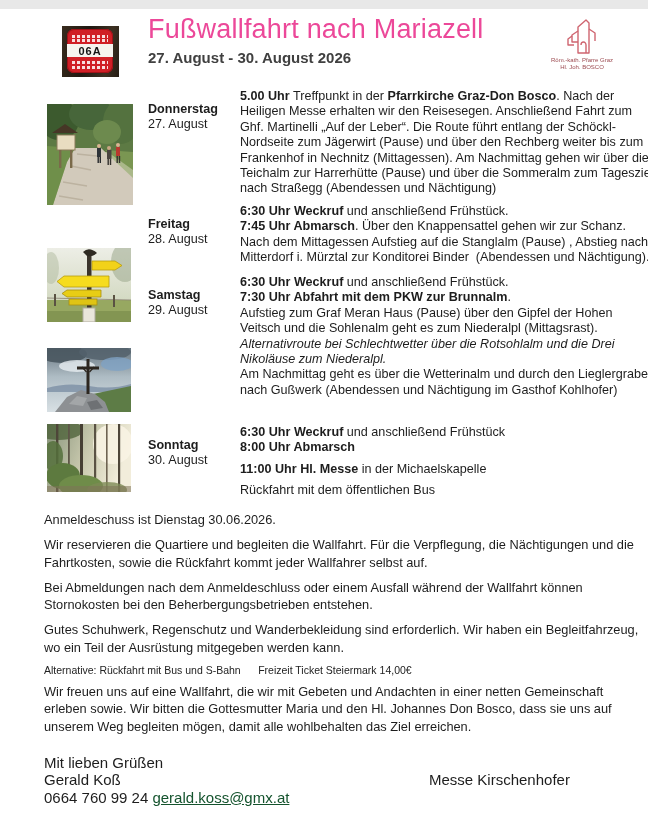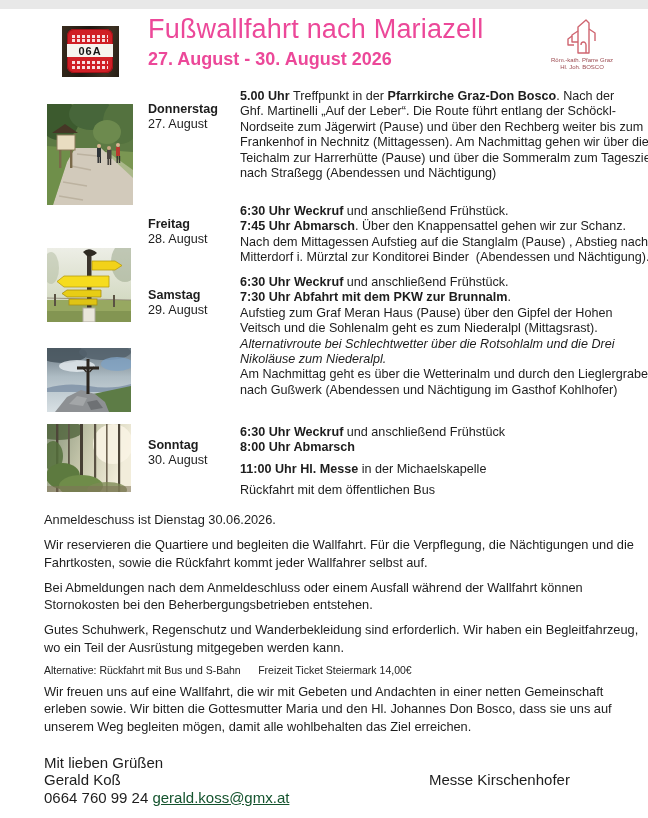--- a/index.html
+++ b/index.html
@@ -2,21 +2,21 @@
 <html><head>
 <meta charset="utf-8">
 <style>
   html,body{margin:0;padding:0;background:#e8e8e8;}
   .page{
     position:relative;width:648px;height:818px;background:#ffffff;margin:9px auto;
     font-family:Liberation Sans, sans-serif;color:#1d1d1d;overflow:hidden;
   }
   
   .title{position:absolute;left:148px;top:5px;font-size:27px;letter-spacing:.2px;color:#ec4899;white-space:nowrap;}
-  .subtitle{position:absolute;left:148px;top:40px;font-size:18px;font-weight:bold;color:#ec4899;white-space:nowrap;}
+  .subtitle{position:absolute;left:148px;top:40px;font-size:15px;font-weight:bold;color:#404040;white-space:nowrap;}
   
   .marker{position:absolute;left:62px;top:17px;width:57px;height:51px;
     background:linear-gradient(100deg,#392c1e 0%,#201811 42%,#3c3022 78%,#271e15 100%);}
   .marker-sign{position:absolute;left:5px;top:3px;width:46px;height:44px;border-radius:7px;
     background:#d01f26;box-shadow:inset 0 0 0 1px #a01118;}
   .marker-band{position:absolute;left:0;top:15px;width:100%;height:13px;background:#f6f4ef;
     display:flex;align-items:center;justify-content:center;font-size:11px;font-weight:bold;color:#151515;letter-spacing:1px;}
   .marker-dots{position:absolute;left:5px;right:5px;height:3px;
     background:repeating-linear-gradient(90deg,rgba(255,255,255,.85) 0 3px,transparent 3px 5px);}
   .md1{top:6px}.md2{top:10px}.md3{bottom:9px}.md4{bottom:4px}
@@ -197,20 +197,21 @@
 
   <div class="schedule">
     <div class="sched-row r0">
       <div class="day-col">
         <div class="day-name">Donnerstag</div>
         <div class="day-date">27. August</div>
       </div>
       <div class="day-details">
           <div class="spar">
             <div class="sline"><span class="b">5.00 Uhr</span><span> Treffpunkt in der </span><span class="b">Pfarrkirche Graz-Don Bosco</span><span>. Nach der</span></div>
+            <div class="sline"><span>Heiligen Messe erhalten wir den Reisesegen. Anschließend Fahrt zum</span></div>
             <div class="sline"><span>Ghf. Martinelli „Auf der Leber“. Die Route führt entlang der Schöckl-</span></div>
             <div class="sline"><span>Nordseite zum Jägerwirt (Pause) und über den Rechberg weiter bis zum</span></div>
             <div class="sline"><span>Frankenhof in Nechnitz (Mittagessen). Am Nachmittag gehen wir über die</span></div>
             <div class="sline"><span>Teichalm zur Harrerhütte (Pause) und über die Sommeralm zum Tagesziel</span></div>
             <div class="sline"><span>nach Straßegg (Abendessen und Nächtigung)</span></div>
           </div>
         </div>
     </div>
 
     <div class="sched-row r1">

